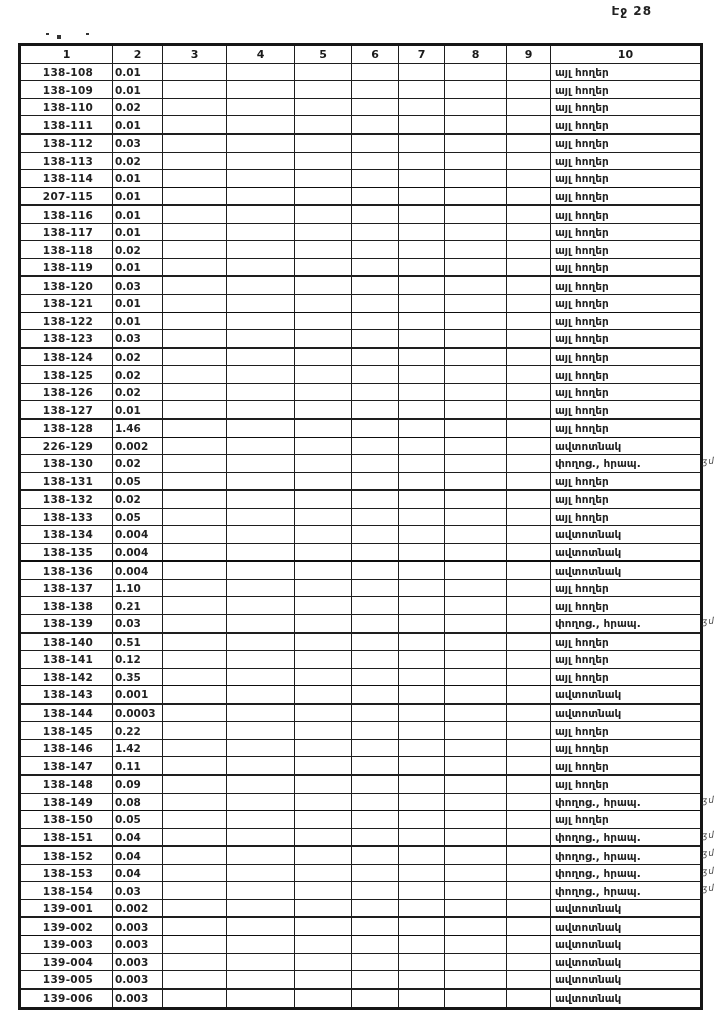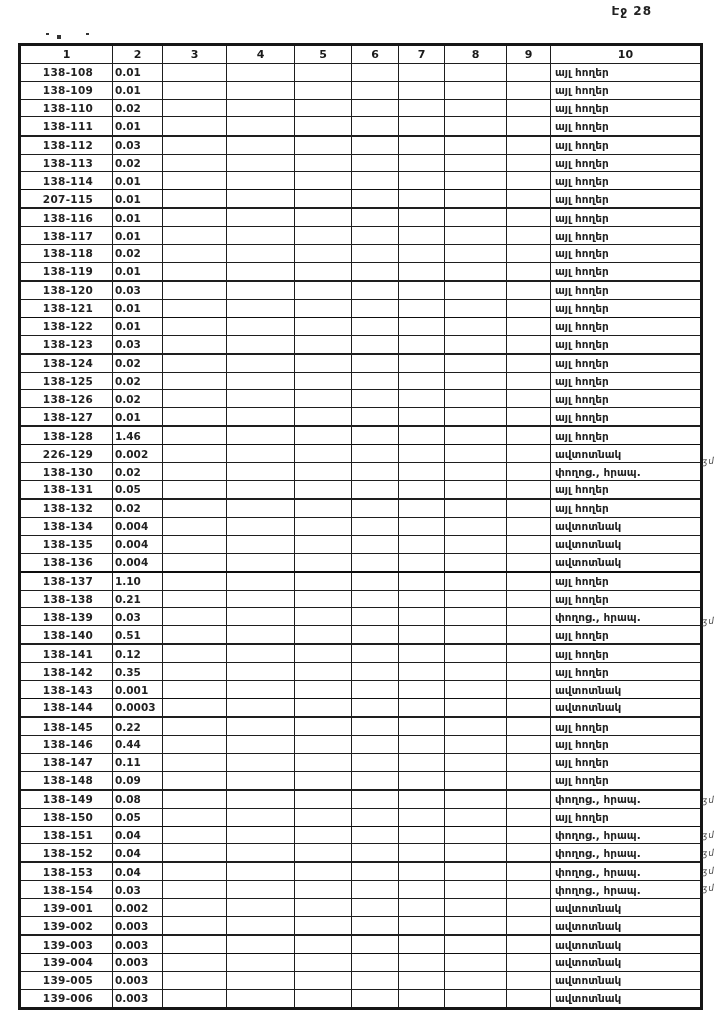--- a/index.html
+++ b/index.html
@@ -406,20 +406,32 @@
           <td class="c-empty"></td>
           <td class="c-empty"></td>
           <td class="c-empty"></td>
           <td class="c-empty"></td>
           <td class="c-empty"></td>
           <td class="c-empty"></td>
           <td class="c-empty"></td>
           <td class="c-use">այլ հողեր</td>
         </tr>
         <tr>
+          <td class="c-id">138-133</td>
+          <td class="c-val">0.05</td>
+          <td class="c-empty"></td>
+          <td class="c-empty"></td>
+          <td class="c-empty"></td>
+          <td class="c-empty"></td>
+          <td class="c-empty"></td>
+          <td class="c-empty"></td>
+          <td class="c-empty"></td>
+          <td class="c-use">այլ հողեր</td>
+        </tr>
+        <tr>
           <td class="c-id">138-134</td>
           <td class="c-val">0.004</td>
           <td class="c-empty"></td>
           <td class="c-empty"></td>
           <td class="c-empty"></td>
           <td class="c-empty"></td>
           <td class="c-empty"></td>
           <td class="c-empty"></td>
           <td class="c-empty"></td>
           <td class="c-use">ավտոտնակ</td>
@@ -551,21 +563,21 @@
           <td class="c-empty"></td>
           <td class="c-empty"></td>
           <td class="c-empty"></td>
           <td class="c-empty"></td>
           <td class="c-empty"></td>
           <td class="c-empty"></td>
           <td class="c-use">այլ հողեր</td>
         </tr>
         <tr>
           <td class="c-id">138-146</td>
-          <td class="c-val">0.44</td>
+          <td class="c-val">1.42</td>
           <td class="c-empty"></td>
           <td class="c-empty"></td>
           <td class="c-empty"></td>
           <td class="c-empty"></td>
           <td class="c-empty"></td>
           <td class="c-empty"></td>
           <td class="c-empty"></td>
           <td class="c-use">այլ հողեր</td>
         </tr>
         <tr>

